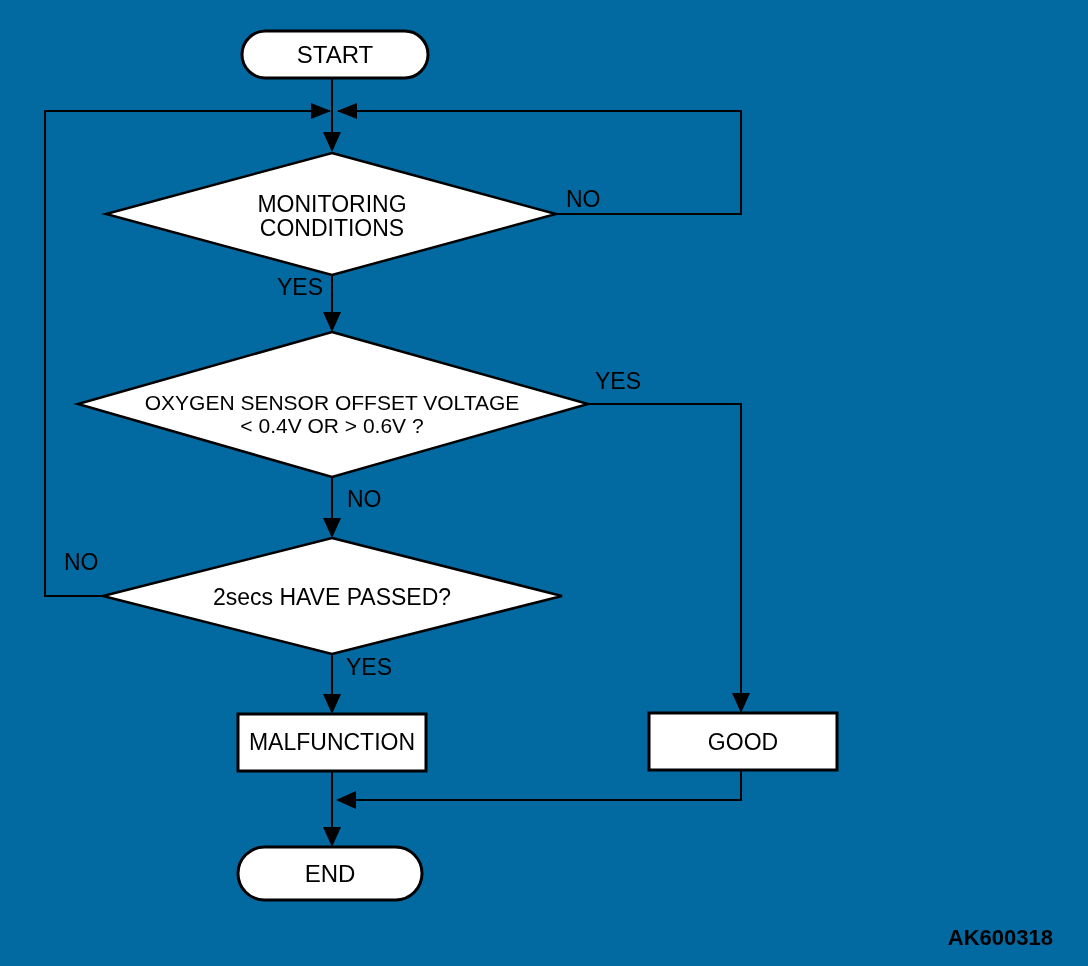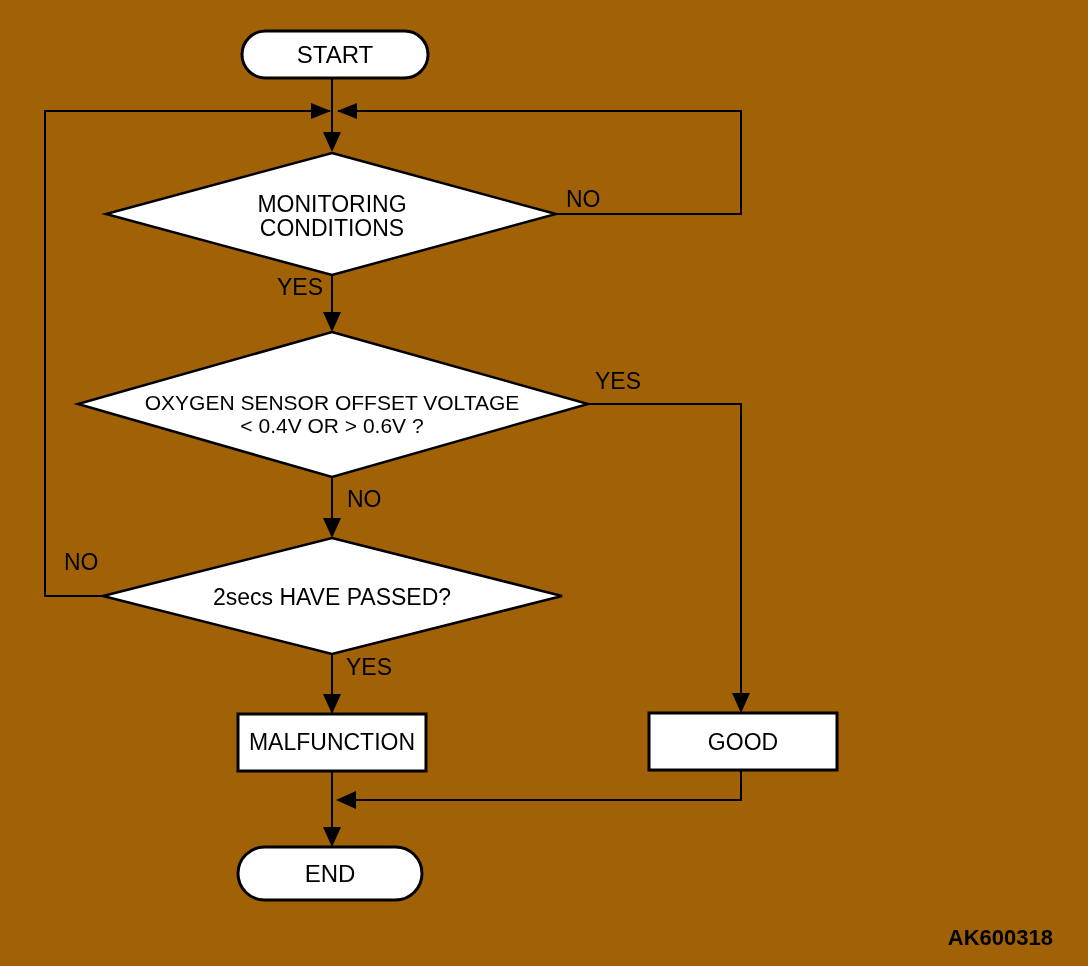--- a/index.html
+++ b/index.html
@@ -1,20 +1,20 @@
 <!DOCTYPE html>
 <html><head>
 <meta charset="utf-8">
 <style>
   html, body { margin: 0; padding: 0; background: #ffffff; }
   .page {
     position: relative;
     width: 1088px;
     height: 966px;
-    background: #a16207;
+    background: #0369a1;
     overflow: hidden;
     font-family: "Liberation Sans", sans-serif;
     text-align: center;
   }
   svg text {
     font-family: "Liberation Sans", sans-serif;
     fill: #000000;
   }
   .node-text  { font-size: 23px; }
   .node-text-sm { font-size: 21px; }

